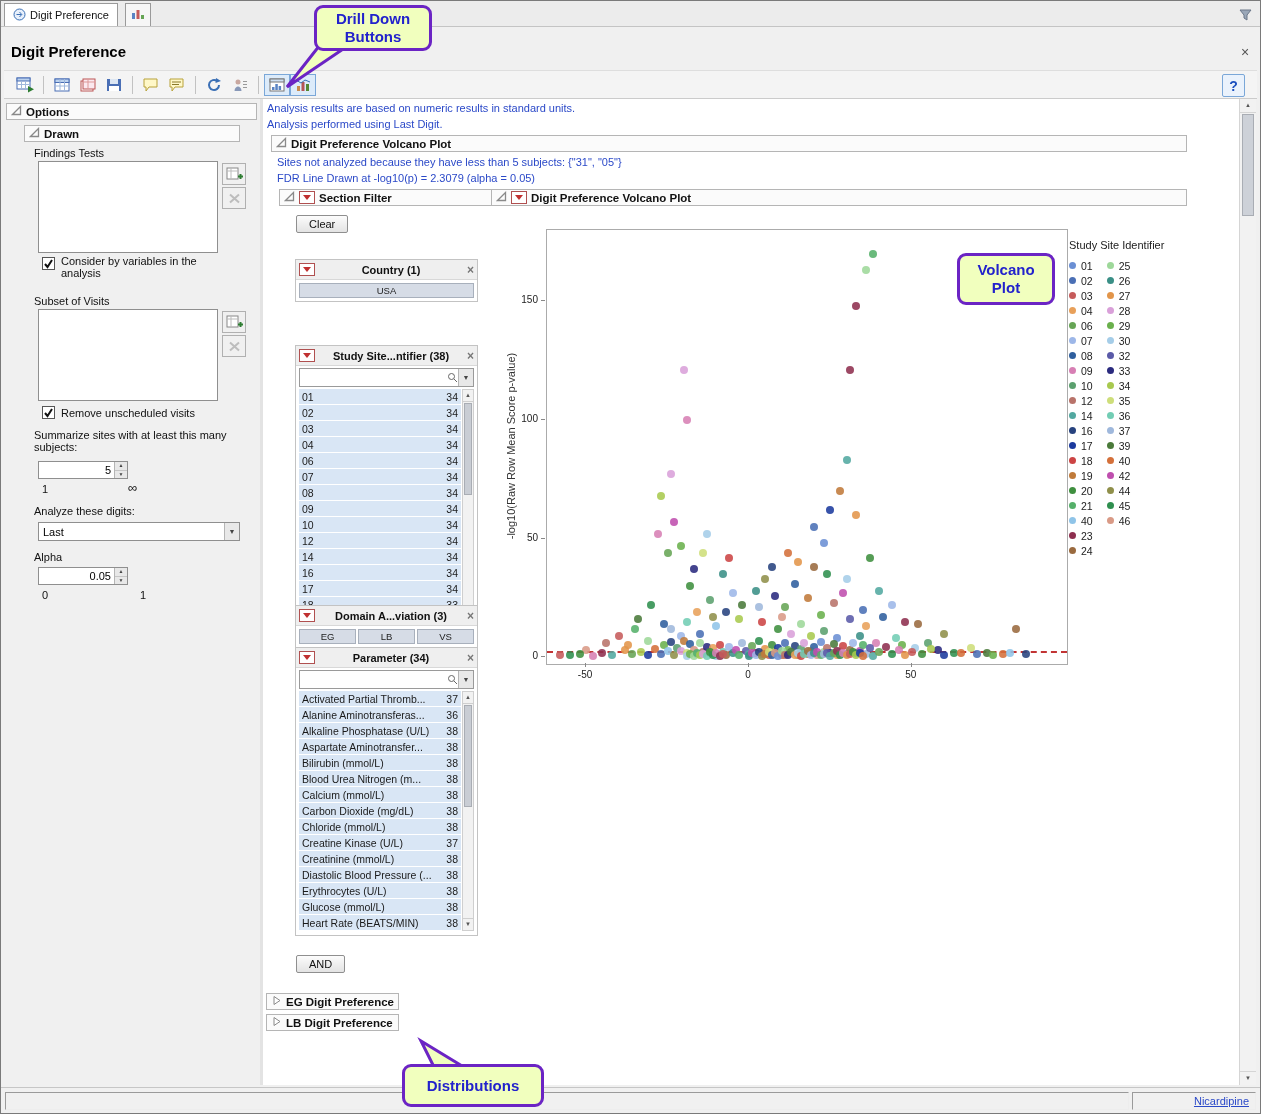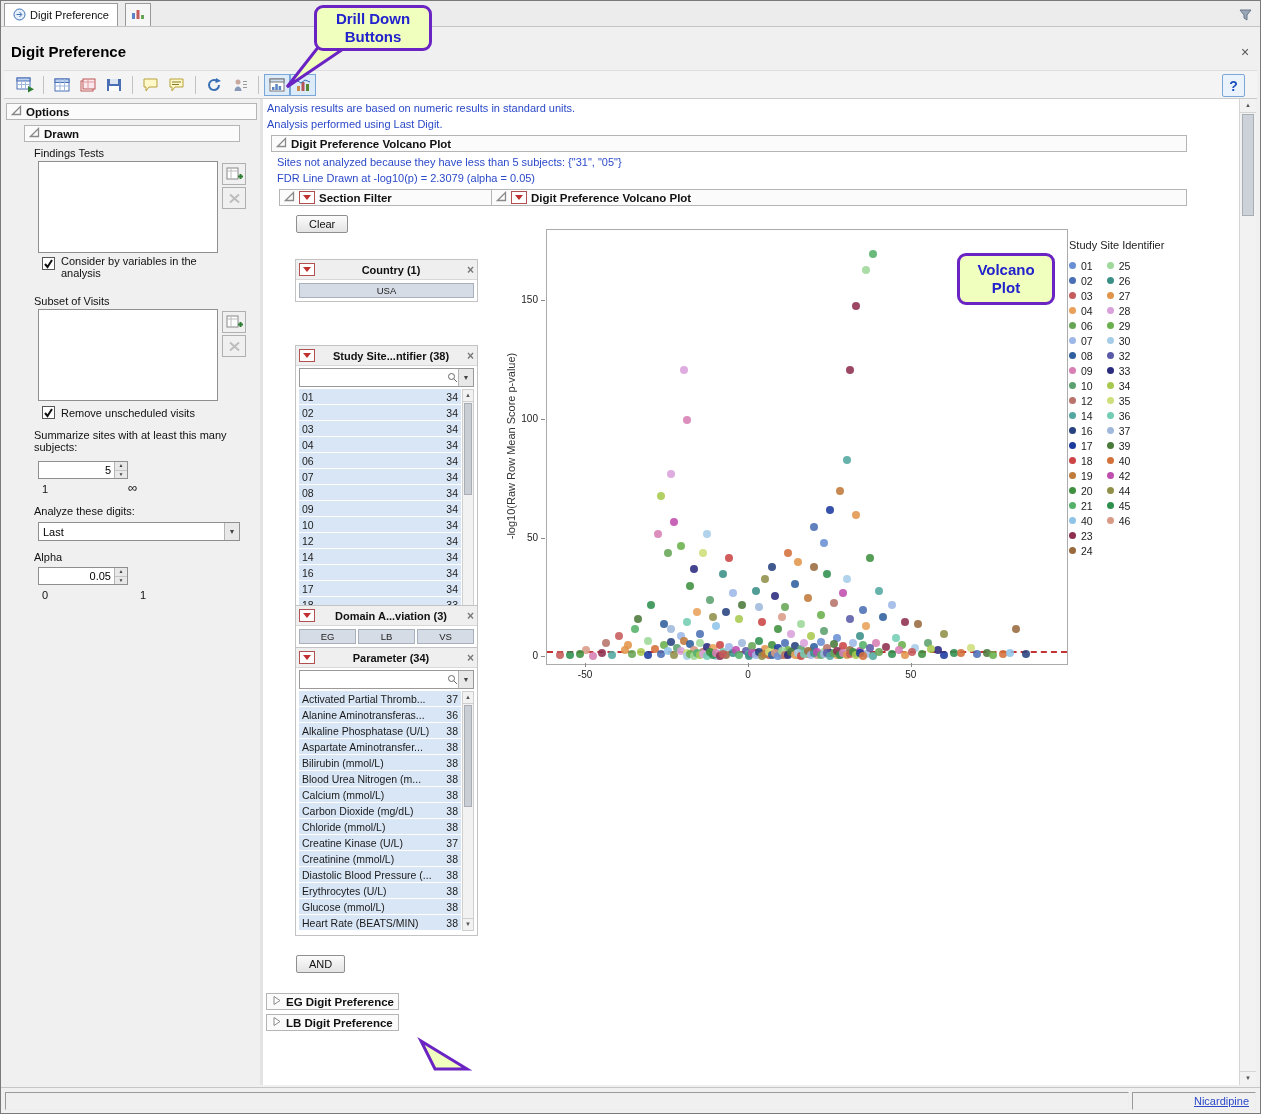--- a/index.html
+++ b/index.html
@@ -961,14 +961,15 @@
 
   <svg id="tails" width="1261" height="1114">
     <polygon points="322,40 354,40 286,86" fill="#f1ffbe" stroke="#6b24c4" stroke-width="3"></polygon>
     <polygon points="434,1068 466,1068 420,1040" fill="#f1ffbe" stroke="#6b24c4" stroke-width="3"></polygon>
   </svg>
 
   <div class="callout" style="left:313px;top:4px;width:112px;height:40px;">Drill Down
 Buttons</div>
   <div class="callout" style="left:956px;top:252px;width:92px;height:46px;">Volcano
 Plot</div>
+  <div class="callout" style="left:401px;top:1063px;width:136px;height:37px;">Distributions</div>
 
 </div>
 
 </body></html>

